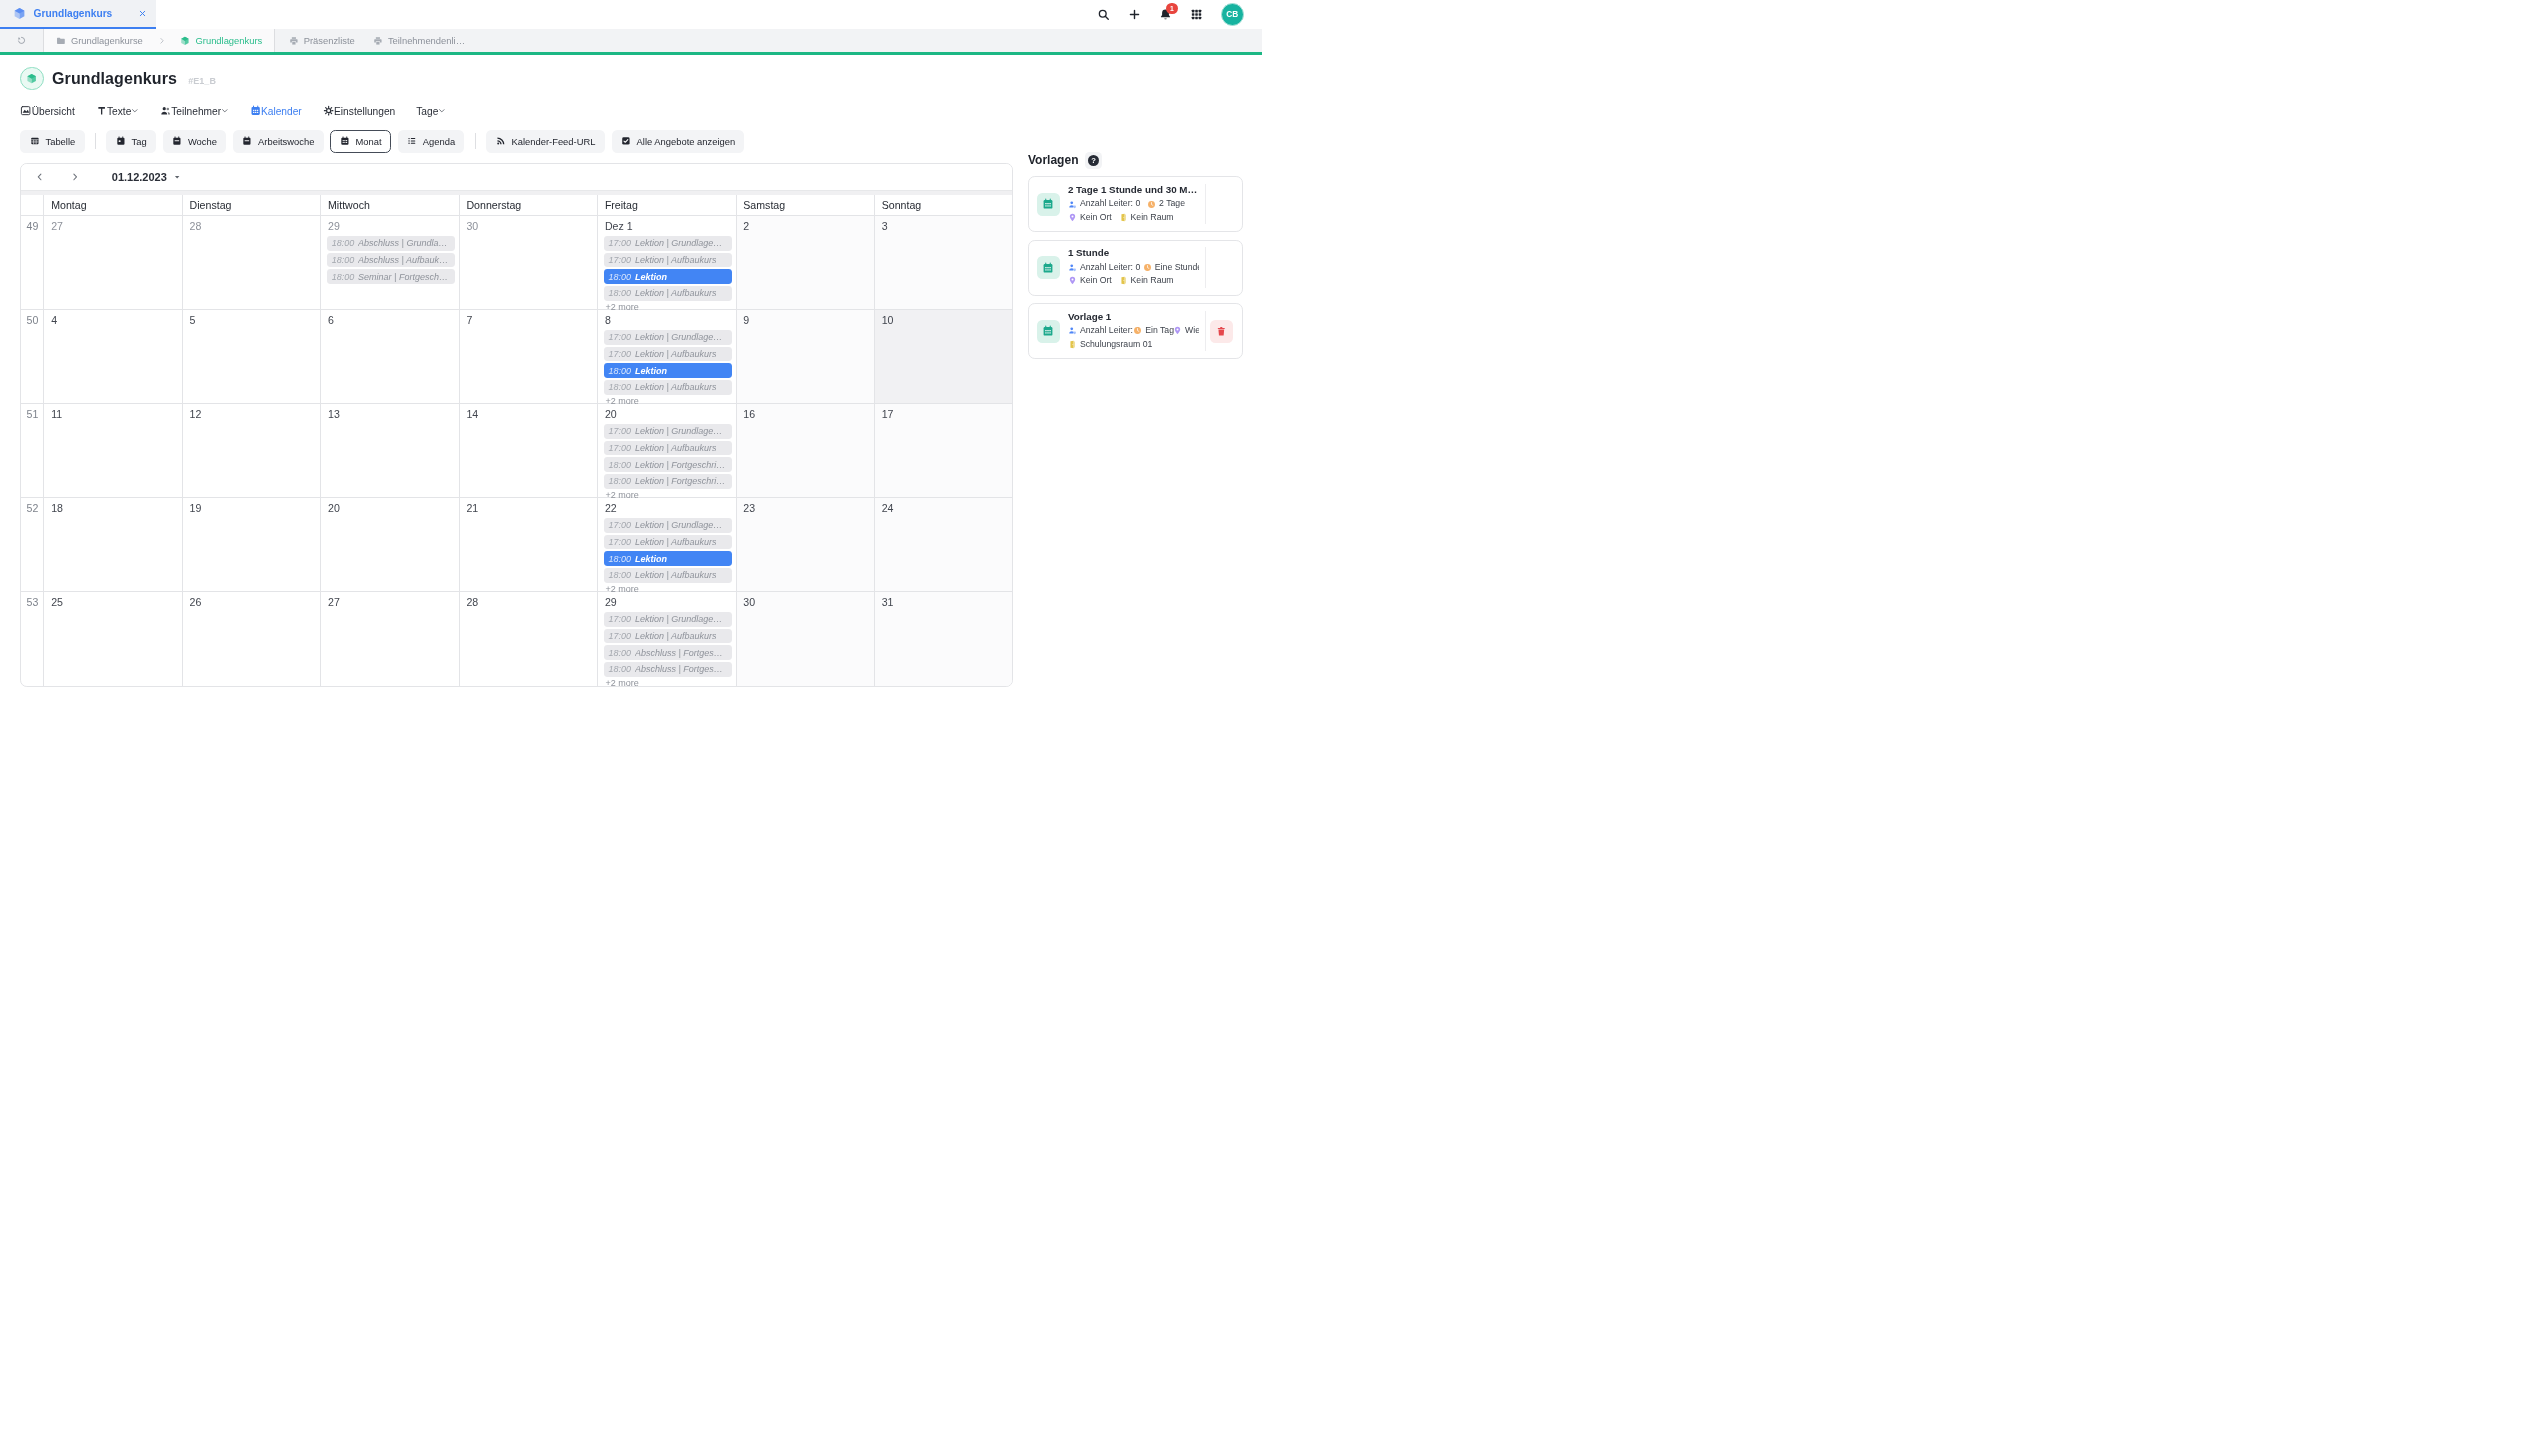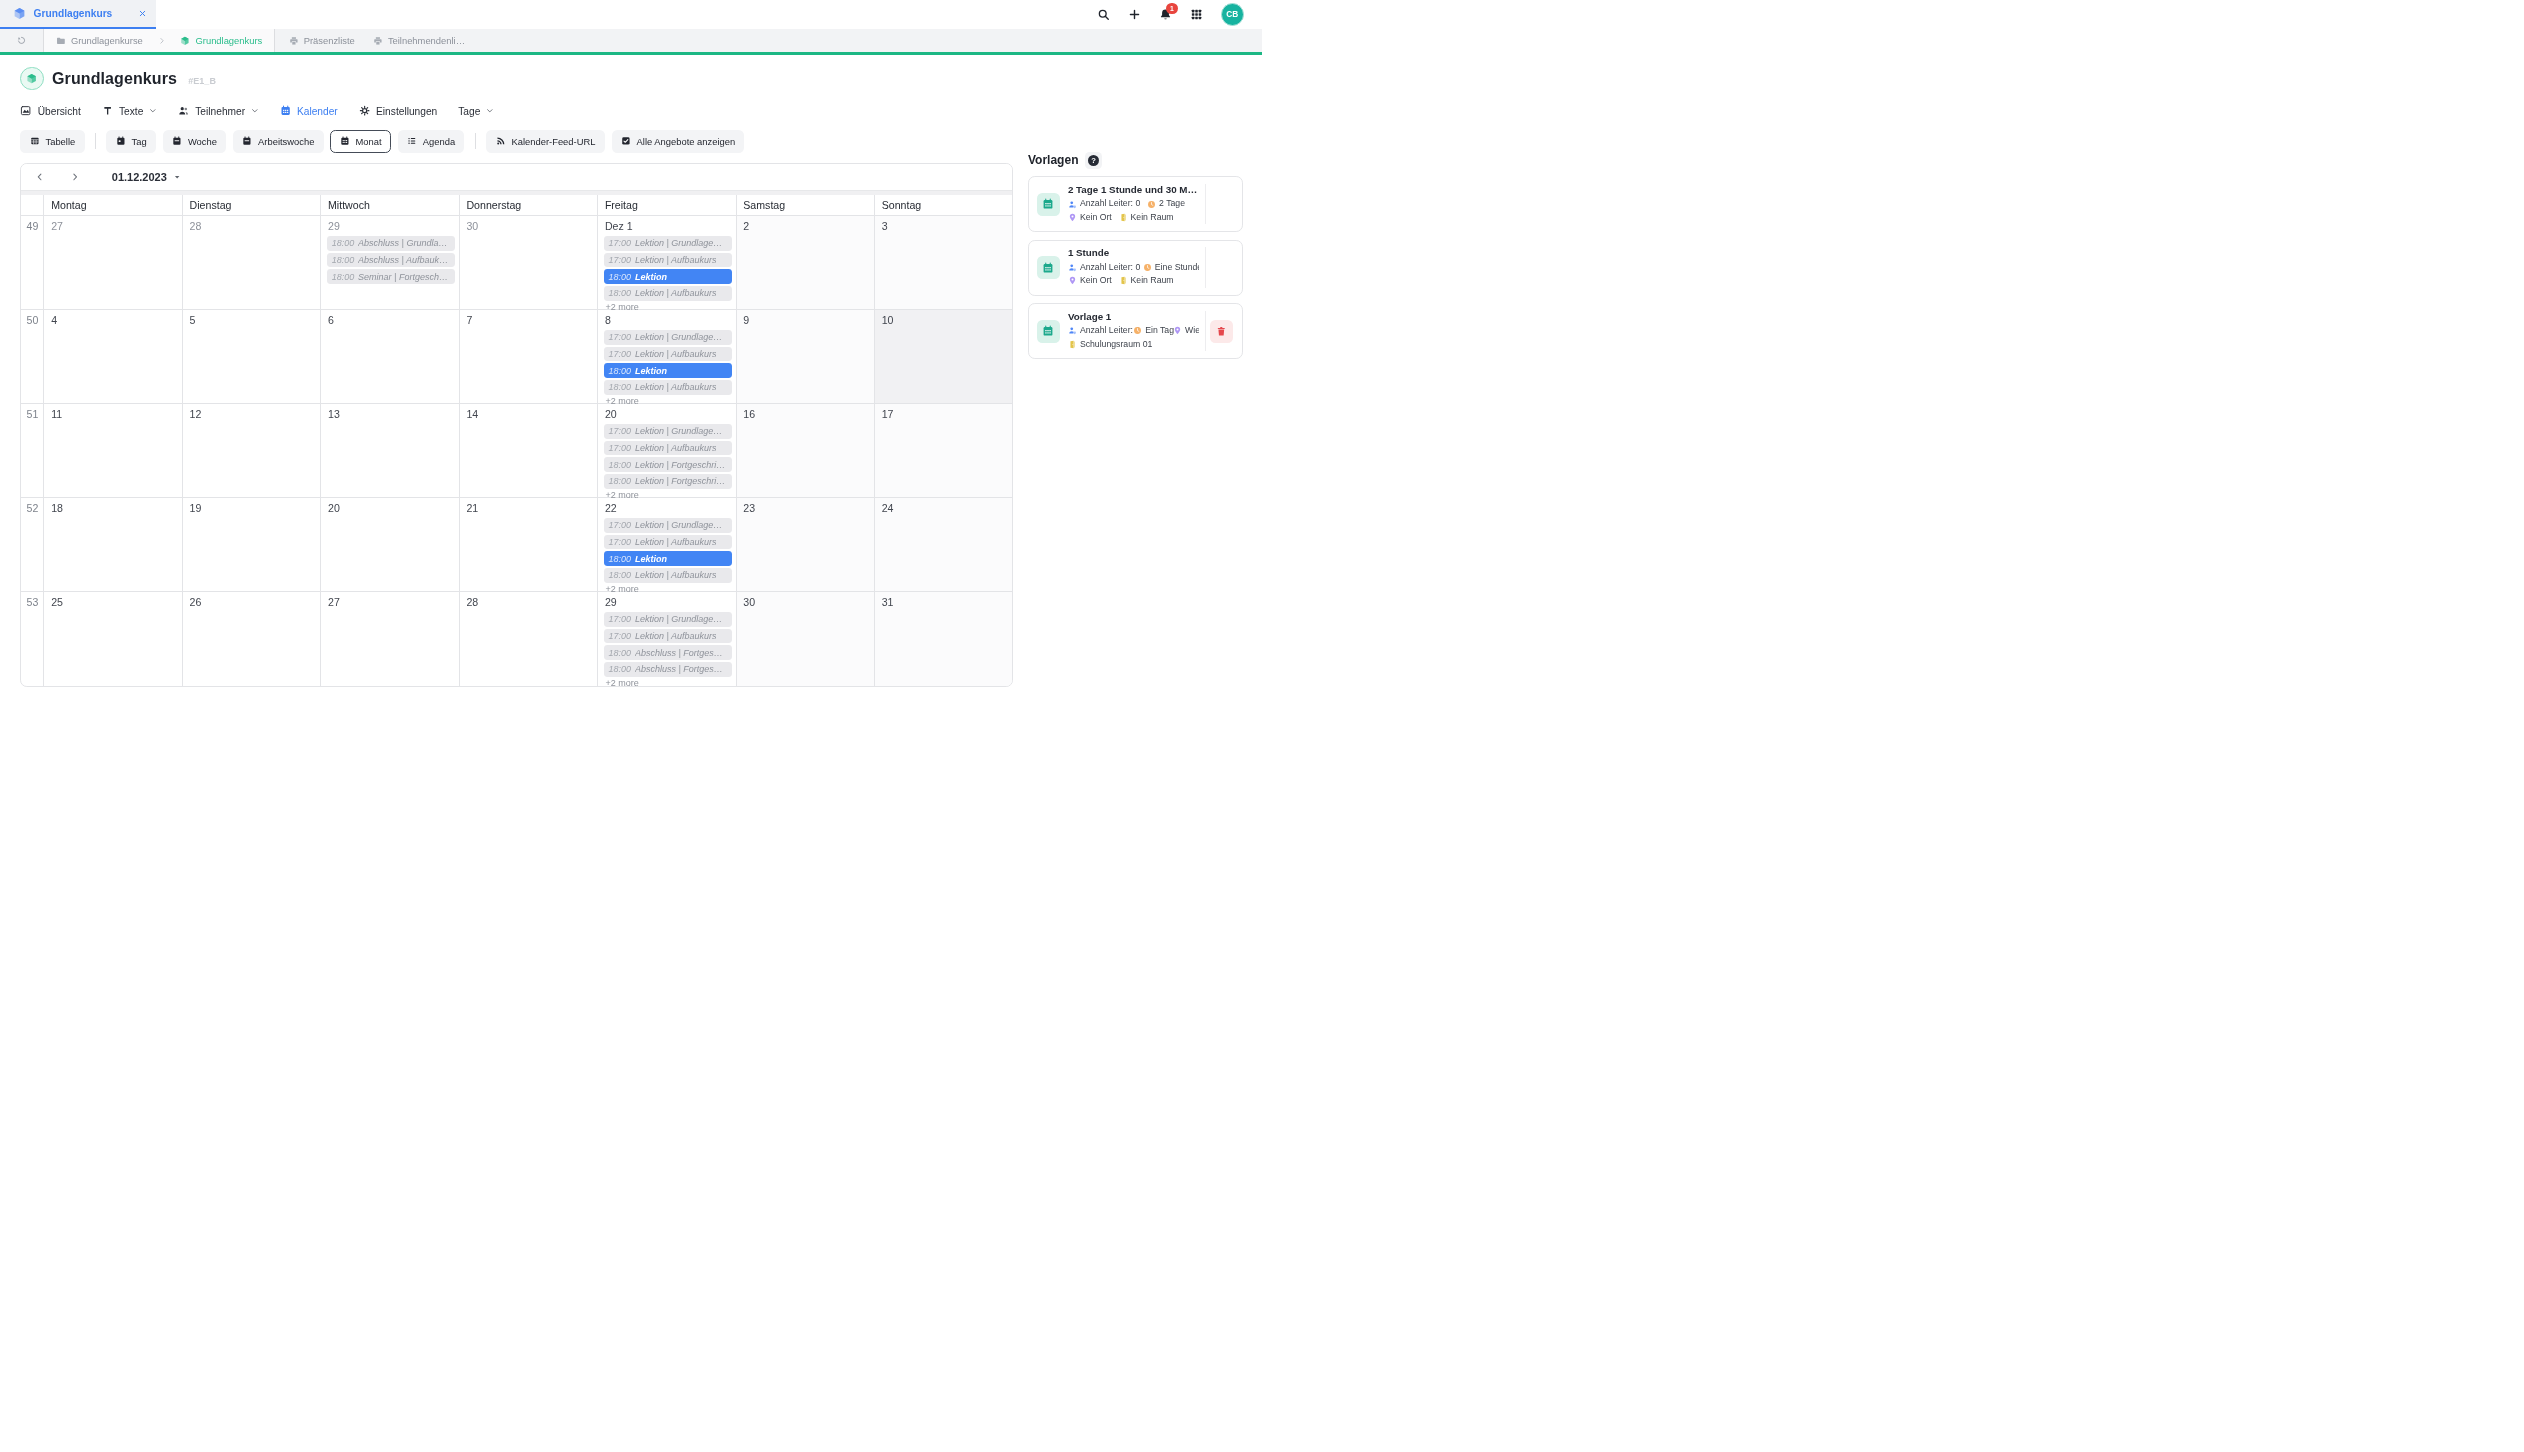--- a/index.html
+++ b/index.html
@@ -52,21 +52,21 @@
   .titlerow { display:flex; align-items:center; gap:8.3px; padding-top:12px; }
   .title-icon { width:23.4px; height:23.4px; border-radius:50%; background:#EAF9F3;
                 border:1.1px solid #8FDFC3; display:flex; align-items:center; justify-content:center;
                 color:#2BBD8C; }
   .title-icon svg { width:11.3px; height:11.3px; }
   .page-title { font-size:16px; font-weight:700; color:#1F232B; letter-spacing:0.1px; }
   .page-id { font-size:9px; font-weight:600; color:#C9CCD1; margin-left:3px; margin-top:3.8px; }
 
   .tabsrow { display:flex; align-items:center; gap:21px; margin-top:15px;
              font-size:10.2px; font-weight:500; color:#2A2E37; }
-  .tab-item { display:flex; align-items:center; gap:6px; cursor:pointer; }
+  .tab-item { display:flex; align-items:center; cursor:pointer; }
   .tab-item .icon svg { width:11.3px; height:11.3px; color:#2A2E37; }
   .tab-item .chev svg { width:7.6px; height:7.6px; color:#555b64; }
   .tab-item.active { color:#3D7FF1; }
   .tab-item.active .icon svg { color:#3D7FF1; }
 
   .toolbar { display:flex; align-items:center; gap:6.8px; margin-top:13px; }
   .tbtn { height:23px; display:flex; align-items:center; gap:6px; background:#F3F4F6;
           border:1.1px solid transparent; border-radius:5.3px; padding:0 8.3px;
           font-size:9.4px; font-weight:500; color:#23262F; cursor:pointer; white-space:nowrap; }
   .tbtn .icon svg { width:9.8px; height:9.8px; color:#23262F; }

